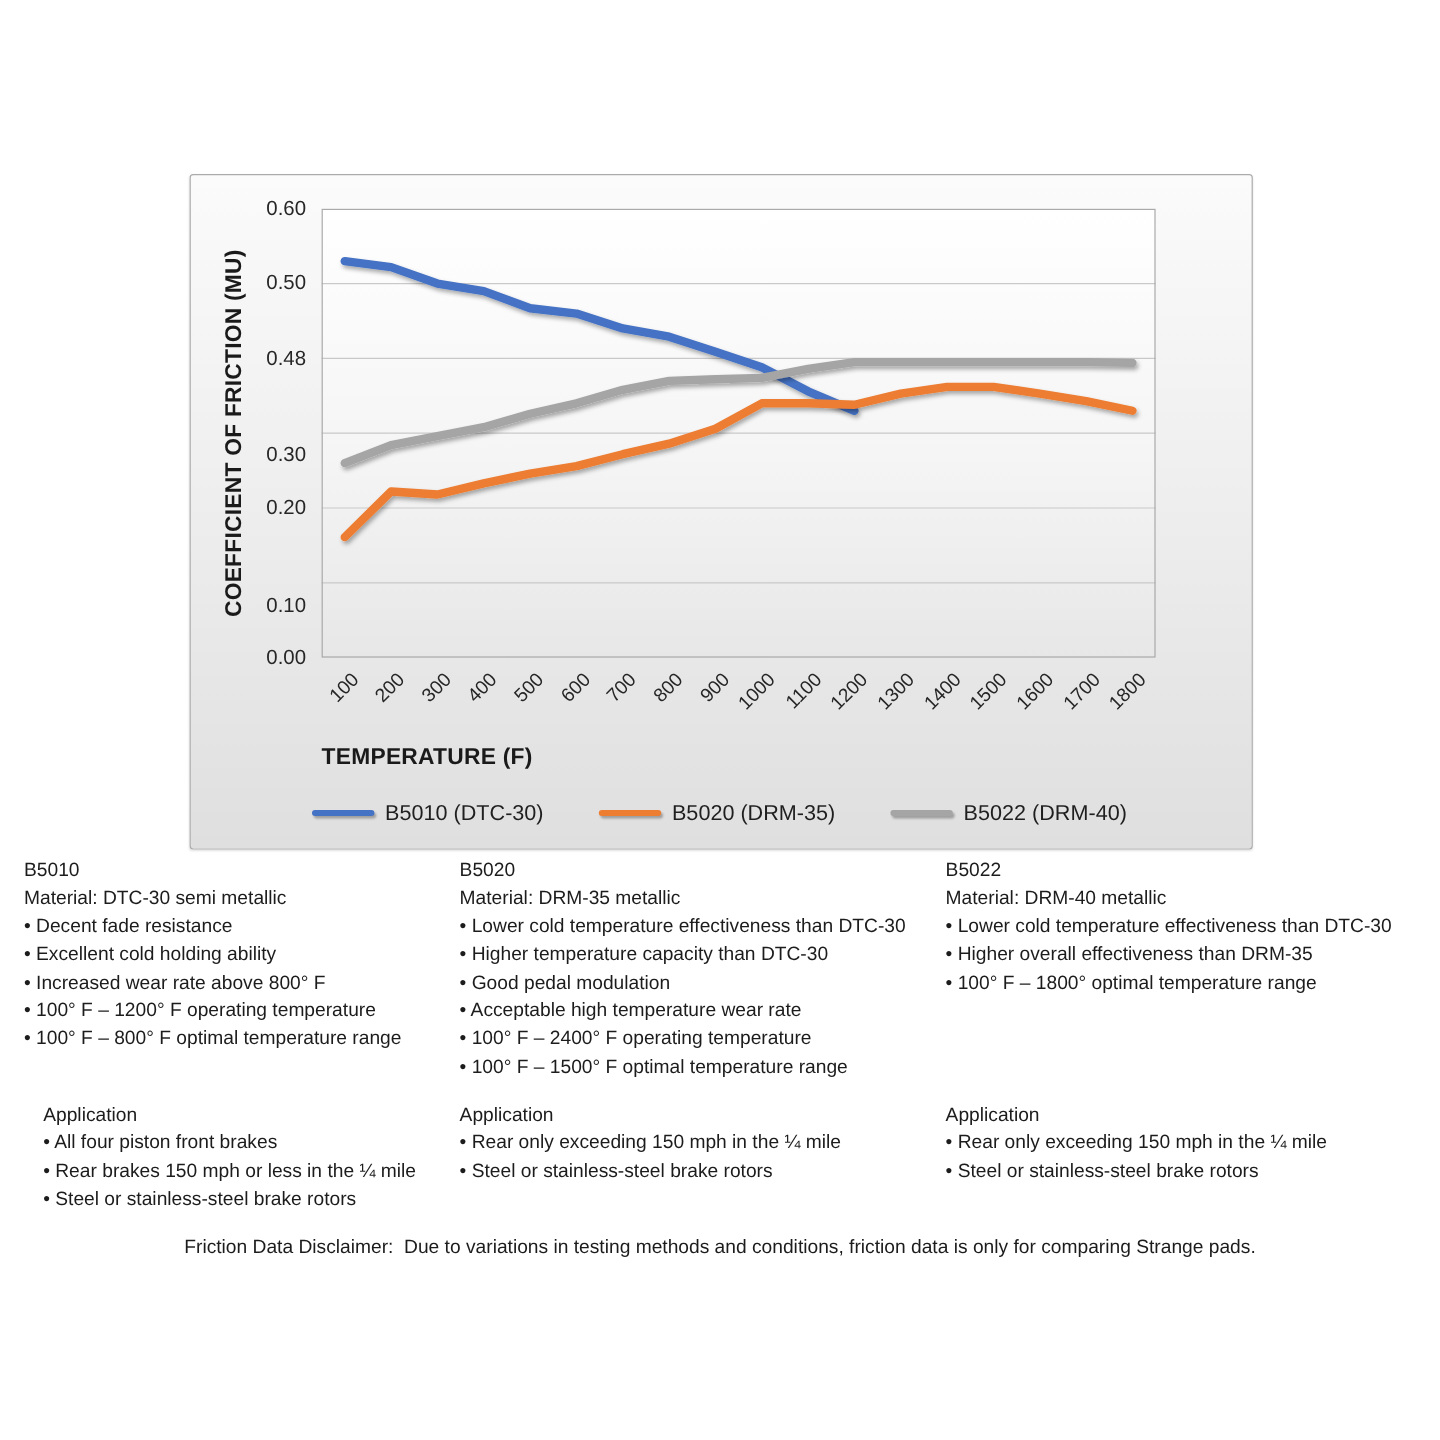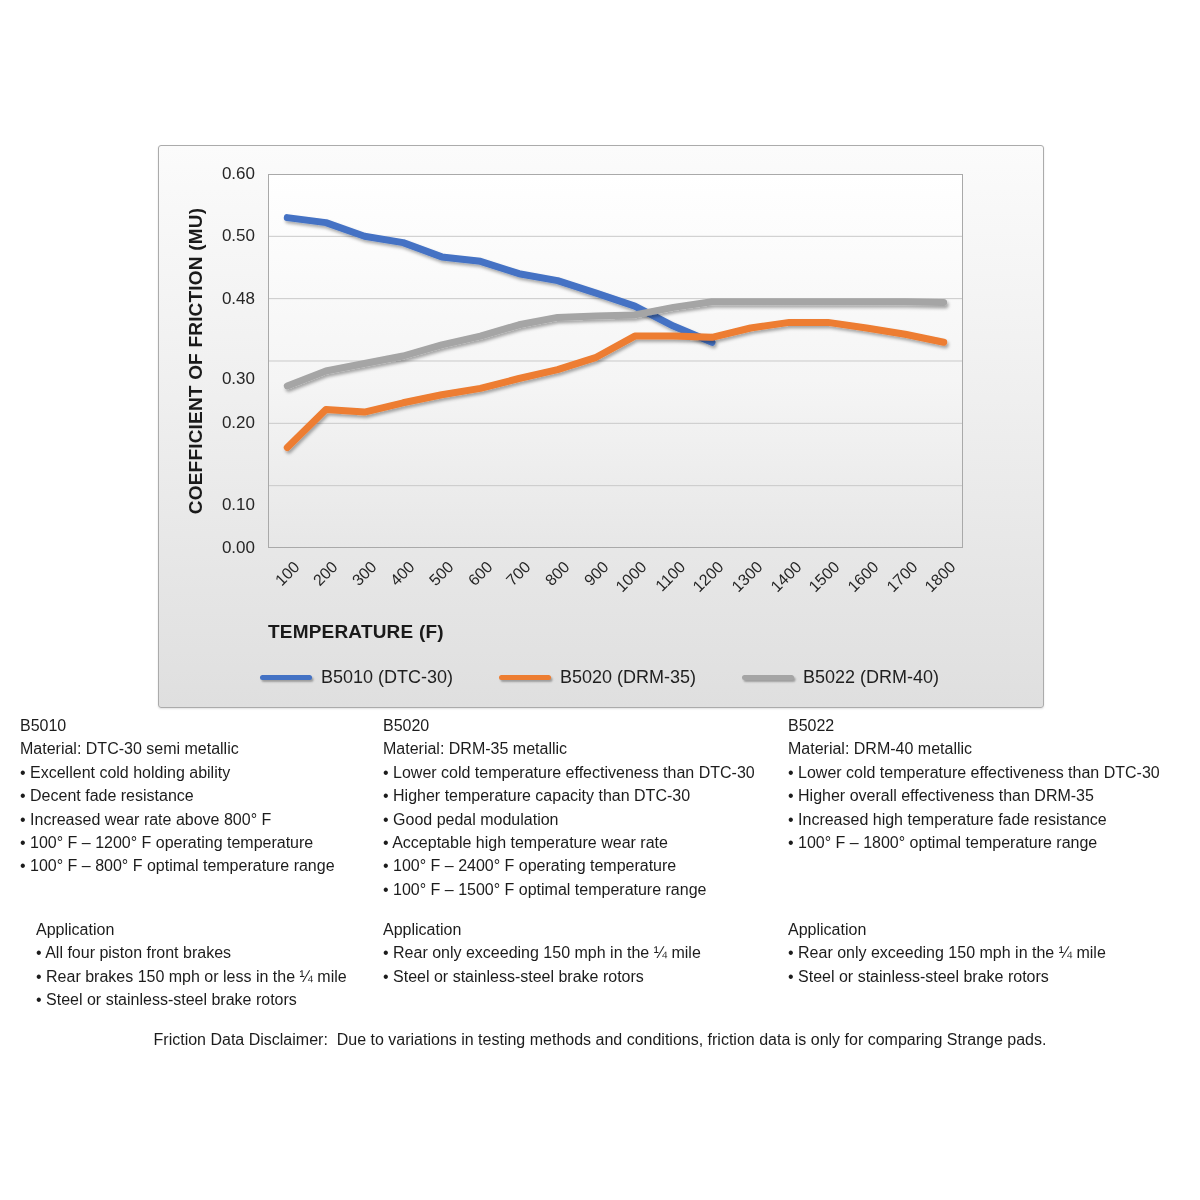--- a/index.html
+++ b/index.html
@@ -124,22 +124,22 @@
       <div class="legend-item">
         <div class="legend-marker" style="background: rgb(165, 165, 165);"></div>
         <div class="legend-label">B5022 (DRM-40)</div>
       </div>
     </div>
 
   <div id="spec-columns">
       <div class="spec-col" style="left: 20px; top: 714px;">
         <div class="spec-line">B5010</div>
         <div class="spec-line">Material: DTC-30 semi metallic</div>
+        <div class="spec-line">• Decent fade resistance</div>
         <div class="spec-line">• Excellent cold holding ability</div>
-        <div class="spec-line">• Decent fade resistance</div>
         <div class="spec-line">• Increased wear rate above 800° F</div>
         <div class="spec-line">• 100° F – 1200° F operating temperature</div>
         <div class="spec-line">• 100° F – 800° F optimal temperature range</div>
       </div>
       <div class="spec-col" style="left: 36px; top: 918px;">
         <div class="spec-line">Application</div>
         <div class="spec-line">• All four piston front brakes</div>
         <div class="spec-line">• Rear brakes 150 mph or less in the ¼ mile</div>
         <div class="spec-line">• Steel or stainless-steel brake rotors</div>
       </div>
@@ -156,21 +156,20 @@
       <div class="spec-col" style="left: 383px; top: 918px;">
         <div class="spec-line">Application</div>
         <div class="spec-line">• Rear only exceeding 150 mph in the ¼ mile</div>
         <div class="spec-line">• Steel or stainless-steel brake rotors</div>
       </div>
       <div class="spec-col" style="left: 788px; top: 714px;">
         <div class="spec-line">B5022</div>
         <div class="spec-line">Material: DRM-40 metallic</div>
         <div class="spec-line">• Lower cold temperature effectiveness than DTC-30</div>
         <div class="spec-line">• Higher overall effectiveness than DRM-35</div>
-        <div class="spec-line">• Increased high temperature fade resistance</div>
         <div class="spec-line">• 100° F – 1800° optimal temperature range</div>
       </div>
       <div class="spec-col" style="left: 788px; top: 918px;">
         <div class="spec-line">Application</div>
         <div class="spec-line">• Rear only exceeding 150 mph in the ¼ mile</div>
         <div class="spec-line">• Steel or stainless-steel brake rotors</div>
       </div>
     </div>
 
   <div class="disclaimer">Friction Data Disclaimer:  Due to variations in testing methods and conditions, friction data is only for comparing Strange pads.</div>

